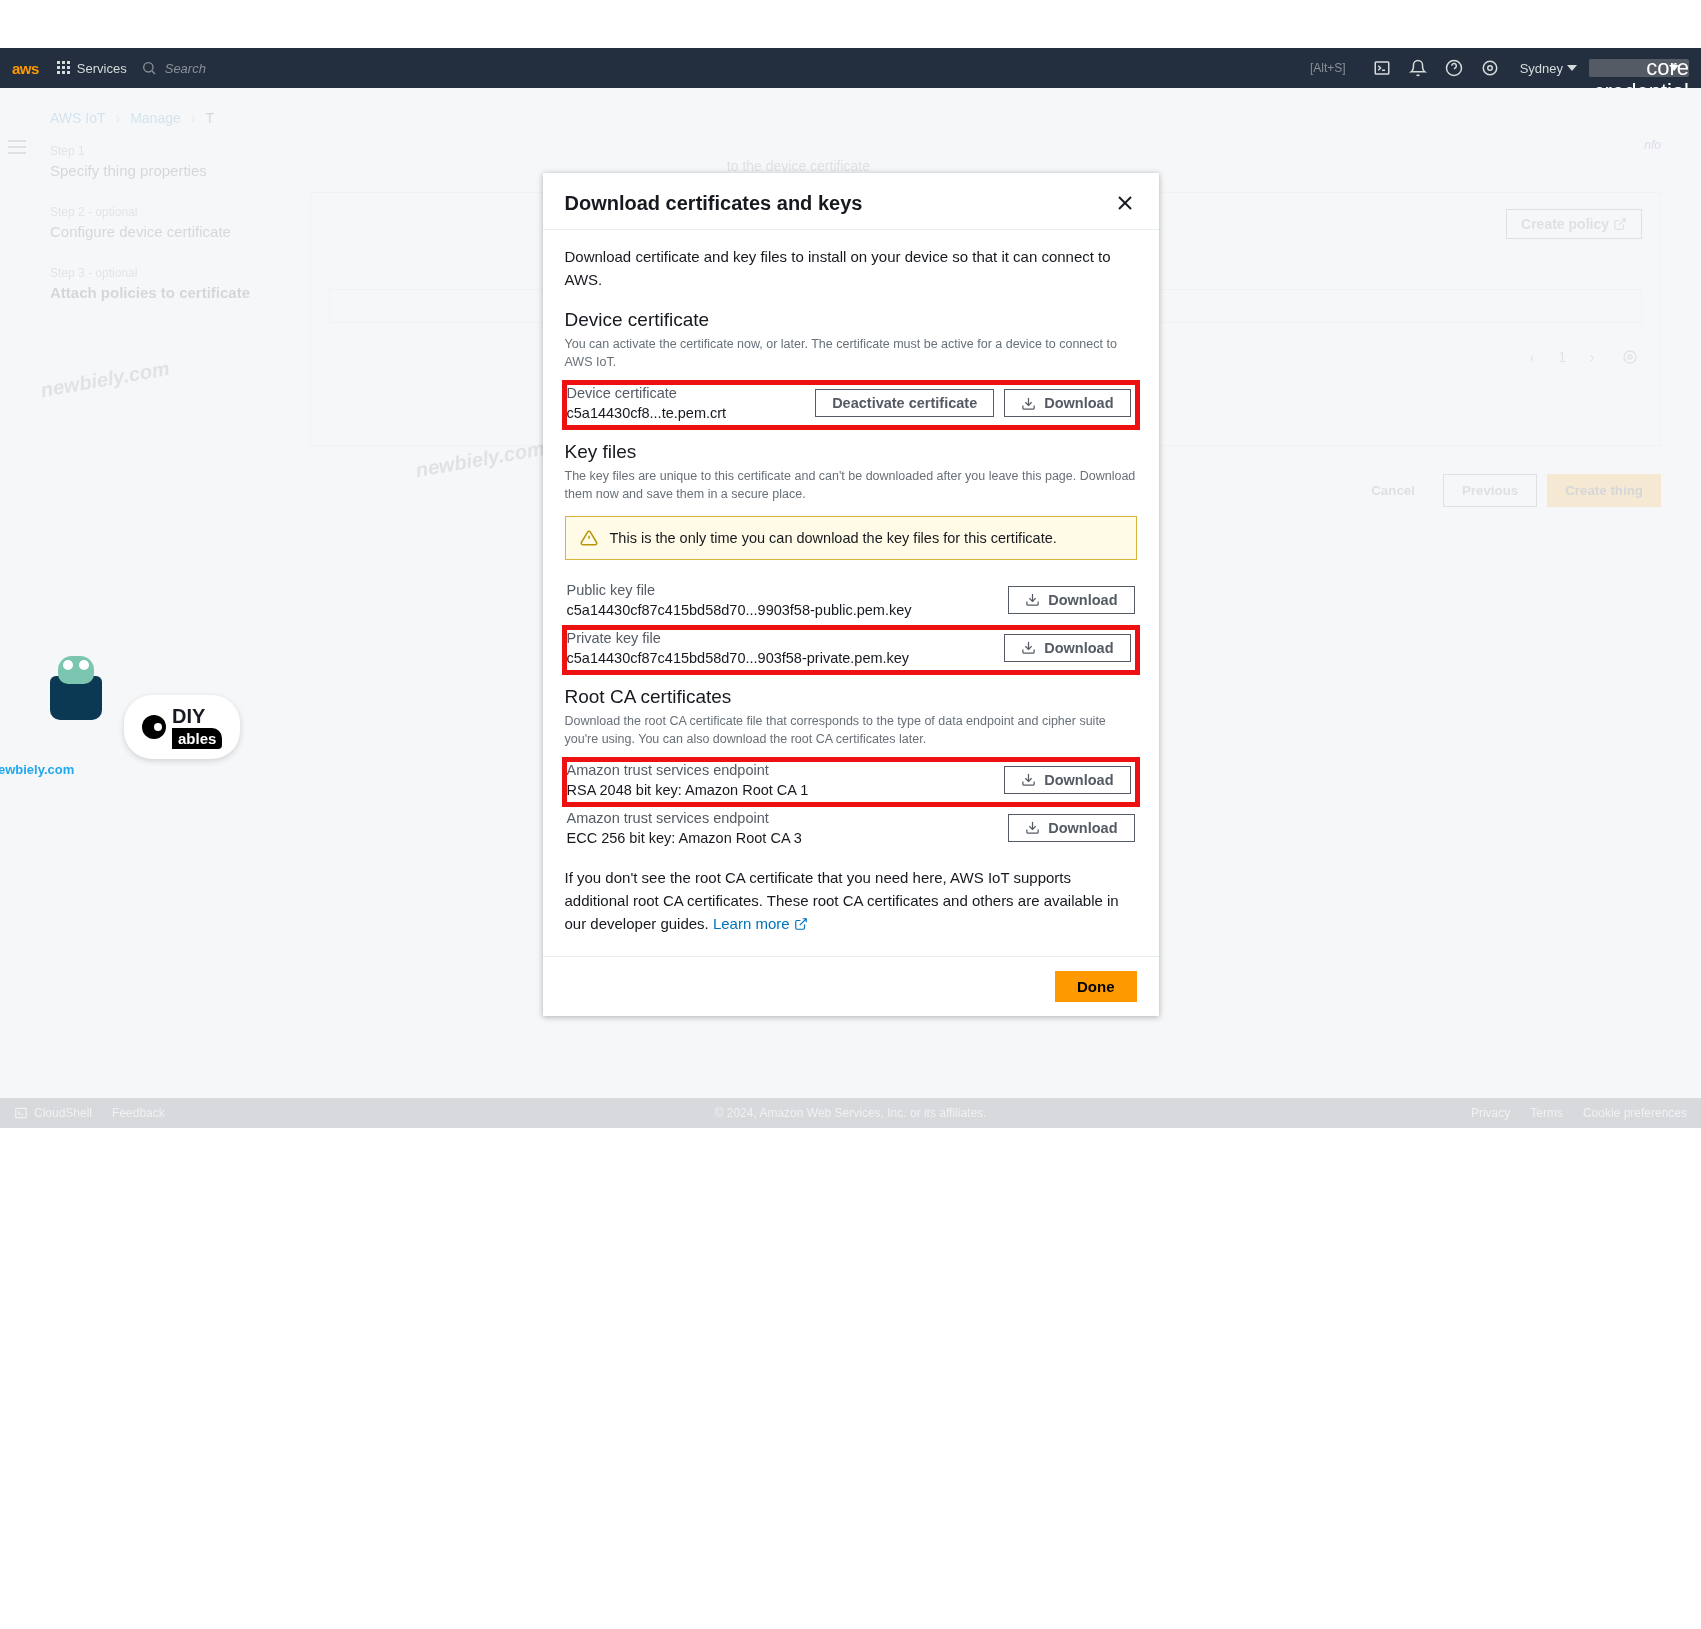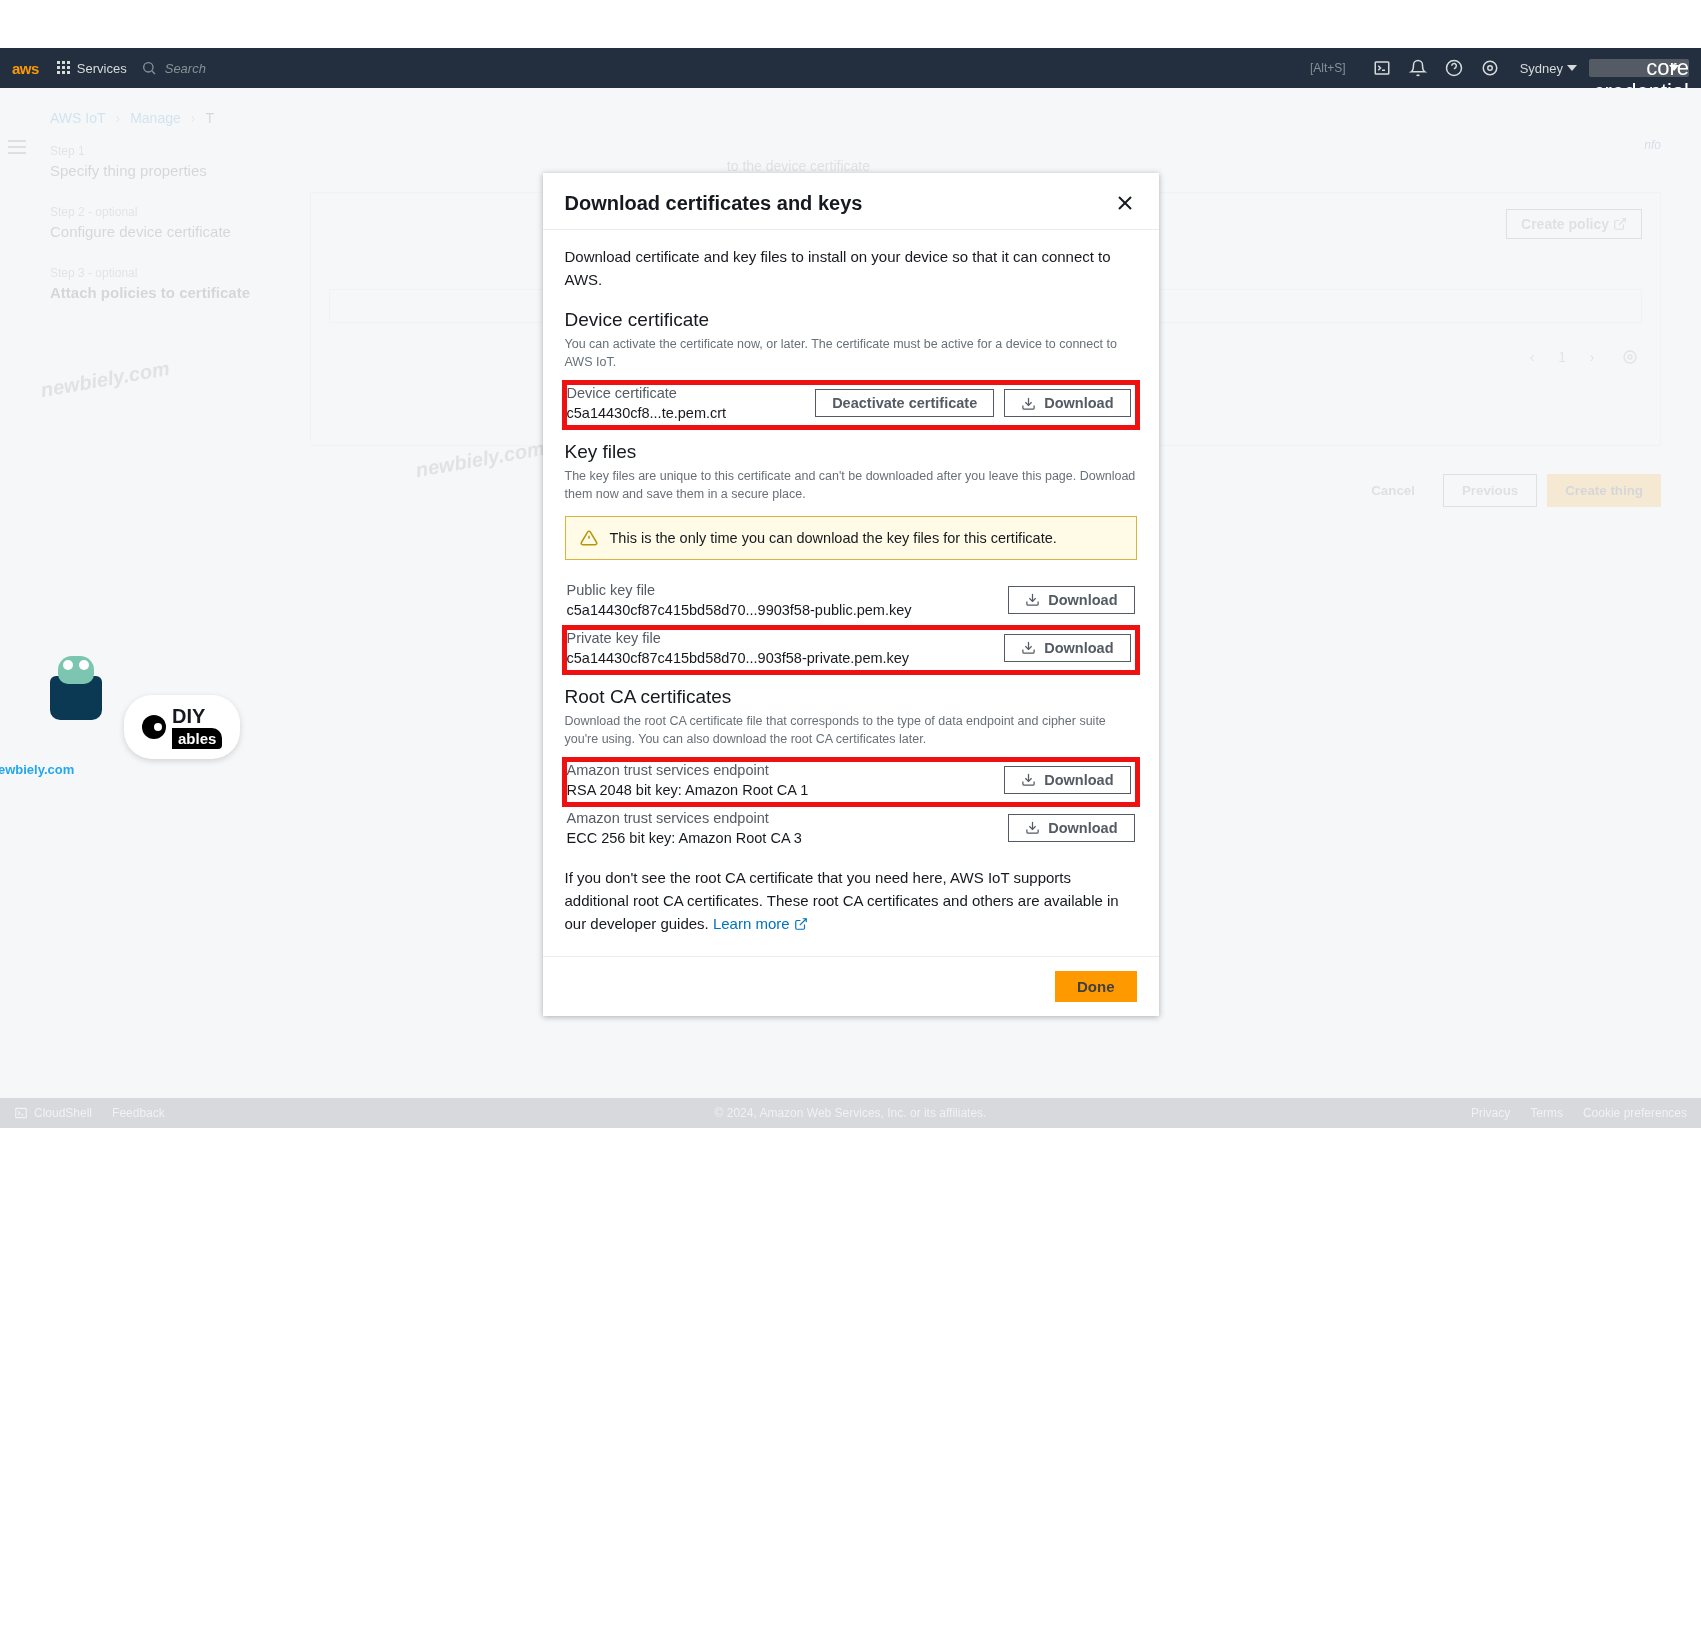--- a/index.html
+++ b/index.html
@@ -73,21 +73,21 @@
   .footer .center { position:absolute; left:50%; transform:translateX(-50%);}
   .footer .cloudshell { display:flex; align-items:center; gap:6px; cursor:pointer;}
 
   
   .modal { position:absolute; z-index:30; top:85px; left:50%; transform:translateX(-50%); width:616px; background:#fff; box-shadow:0 1px 6px rgba(0,0,0,0.3); }
   .modal-head { display:flex; align-items:center; justify-content:space-between; padding:18px 22px 14px; border-bottom:1px solid #eaeded;}
   .modal-head h2 { font-size:20px; font-weight:700;}
   .modal-close { background:none;border:none; cursor:pointer; color:#16191f; font-size:18px; padding:4px;}
   .modal-body { padding: 16px 22px 6px; }
   .modal-foot { border-top:1px solid #eaeded; padding:14px 22px; display:flex; justify-content:flex-end;}
-  .done-btn { background:#ff9900; border:none; color:#404040; font-weight:700; padding:7px 22px; font-size:15px; cursor:pointer;}
+  .done-btn { background:#ff9900; border:none; color:#000000; font-weight:700; padding:7px 22px; font-size:15px; cursor:pointer;}
   .intro { font-size:15px; color:#16191f; line-height:1.5; margin-bottom:18px;}
   .sect-title { font-size:19px; font-weight:400; color:#16191f;}
   .sect-sub   { font-size:12.5px; color:#687078; line-height:1.45; margin:4px 0 12px;}
   .row { display:flex; align-items:center; justify-content:space-between; gap:12px; padding:6px 2px 10px;}
   .row .left { min-width:0; }
   .row .lbl { font-size:14.5px; color:#545b64; margin-bottom:4px;}
   .row .file { font-size:14.5px; color:#16191f; word-break:break-all;}
   .row .btns { display:flex; gap:10px; flex-shrink:0;}
   .btn-outline { border:1px solid #545b64; background:#fff; font-weight:700; color:#545b64; padding:5px 16px; font-size:14.5px; cursor:pointer; display:inline-flex; align-items:center; gap:8px;}
   .btn-outline svg { stroke:#545b64; }

